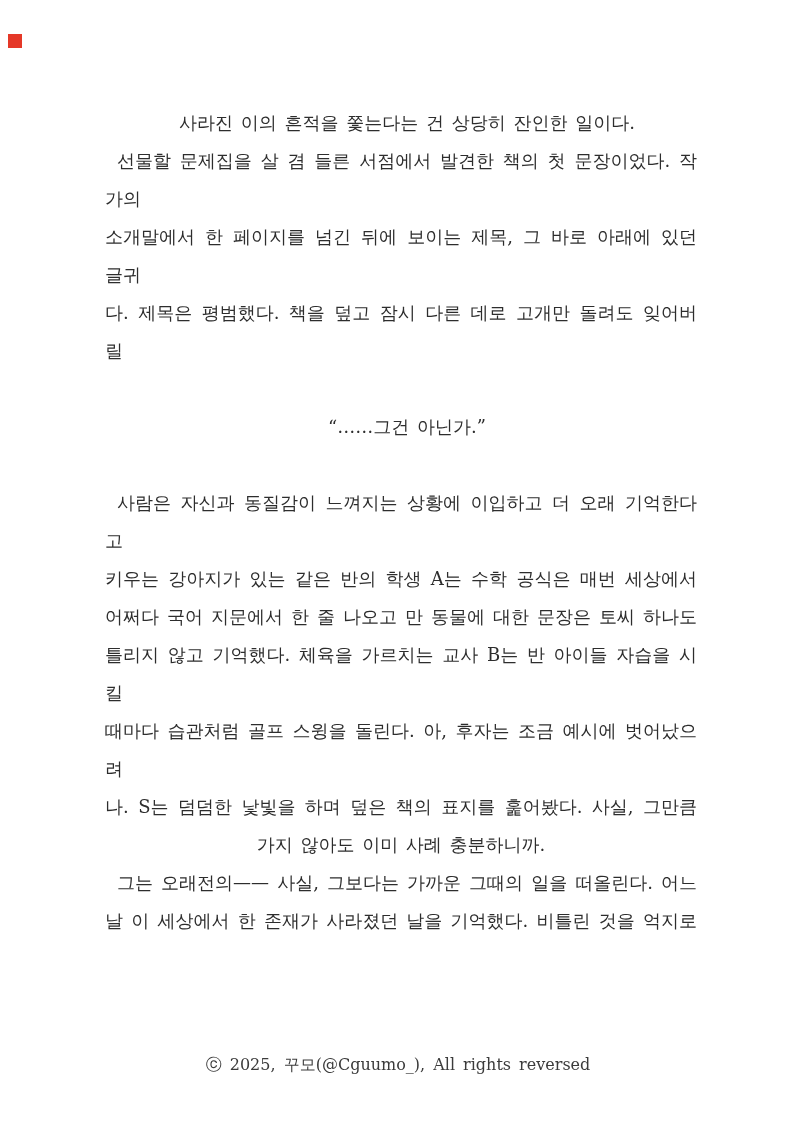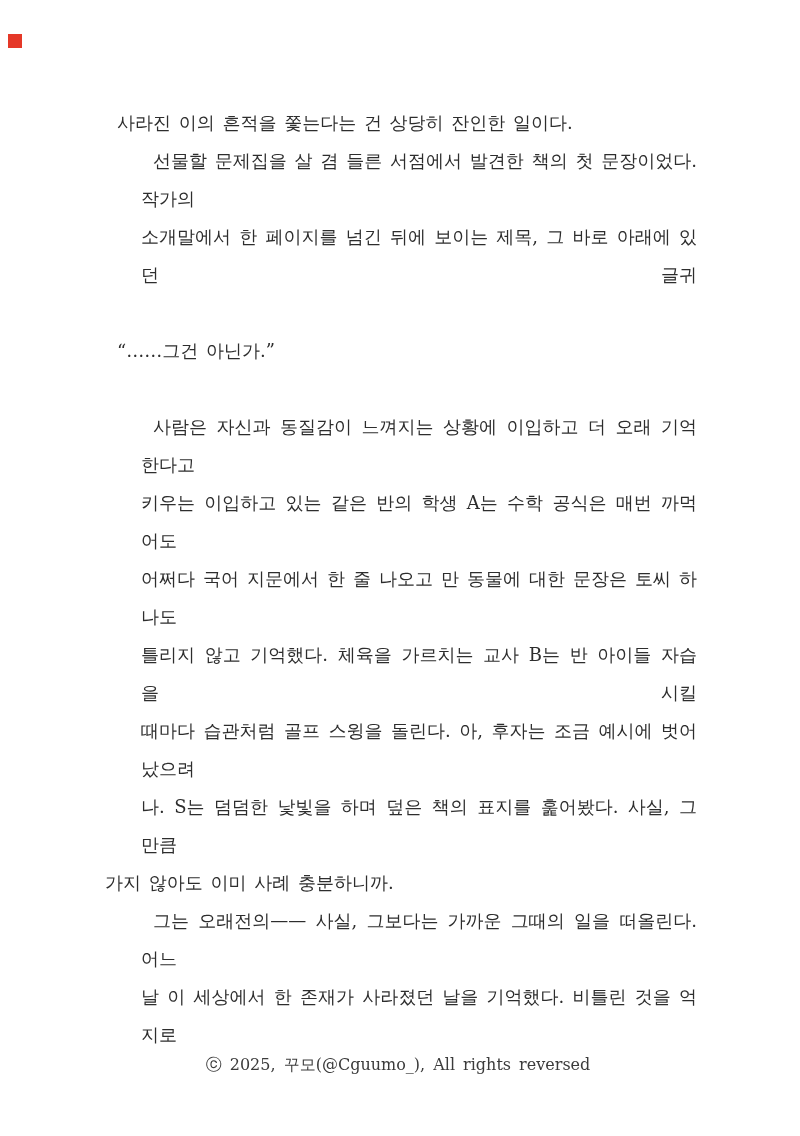--- a/index.html
+++ b/index.html
@@ -26,26 +26,25 @@
     left: 105px;
     top: 104px;
     width: 592px;
     color: #2d2d2d;
     font-size: 18px;
     line-height: 38px;
     word-spacing: 2px;
   }
   .line {
     min-height: 38px;
-    text-align: left;
+    text-align: center;
   }
   .line.flush {
     text-align: justify;
     text-align-last: justify;
-    margin-left: 36px;
   }
   .line.indent {
     text-indent: 12px;
   }
   .line.blank {
     height: 38px;
   }
   .footer {
     position: absolute;
     left: 0;
@@ -60,25 +59,26 @@
 </style>
 </head>
 <body>
 
 <div class="page">
   <div class="red-marker" style="background: rgb(229, 56, 40);"></div>
   <div class="text-block">
       <div class="line indent"><span>사라진 이의 흔적을 쫓는다는 건 상당히 잔인한 일이다.</span></div>
       <div class="line indent flush"><span>선물할 문제집을 살 겸 들른 서점에서 발견한 책의 첫 문장이었다. 작가의</span></div>
       <div class="line flush"><span>소개말에서 한 페이지를 넘긴 뒤에 보이는 제목, 그 바로 아래에 있던 글귀</span></div>
+      <div class="line flush"><span>다. 제목은 평범했다. 책을 덮고 잠시 다른 데로 고개만 돌려도 잊어버릴</span></div>
       <div class="line blank"></div>
       <div class="line indent"><span>“……그건 아닌가.”</span></div>
       <div class="line blank"></div>
       <div class="line indent flush"><span>사람은 자신과 동질감이 느껴지는 상황에 이입하고 더 오래 기억한다고</span></div>
-      <div class="line flush"><span>키우는 이입하고 있는 같은 반의 학생 A는 수학 공식은 매번 까먹어도</span></div>
+      <div class="line flush"><span>키우는 강아지가 있는 같은 반의 학생 A는 수학 공식은 매번 세상에서</span></div>
       <div class="line flush"><span>어쩌다 국어 지문에서 한 줄 나오고 만 동물에 대한 문장은 토씨 하나도</span></div>
       <div class="line flush"><span>틀리지 않고 기억했다. 체육을 가르치는 교사 B는 반 아이들 자습을 시킬</span></div>
       <div class="line flush"><span>때마다 습관처럼 골프 스윙을 돌린다. 아, 후자는 조금 예시에 벗어났으려</span></div>
       <div class="line flush"><span>나. S는 덤덤한 낯빛을 하며 덮은 책의 표지를 훑어봤다. 사실, 그만큼</span></div>
       <div class="line"><span>가지 않아도 이미 사례 충분하니까.</span></div>
       <div class="line indent flush"><span>그는 오래전의—— 사실, 그보다는 가까운 그때의 일을 떠올린다. 어느</span></div>
       <div class="line flush"><span>날 이 세상에서 한 존재가 사라졌던 날을 기억했다. 비틀린 것을 억지로</span></div>
       <div class="line flush"></div>
     </div>
   <div class="footer">ⓒ 2025, 꾸모(@Cguumo_), All rights reversed</div>

